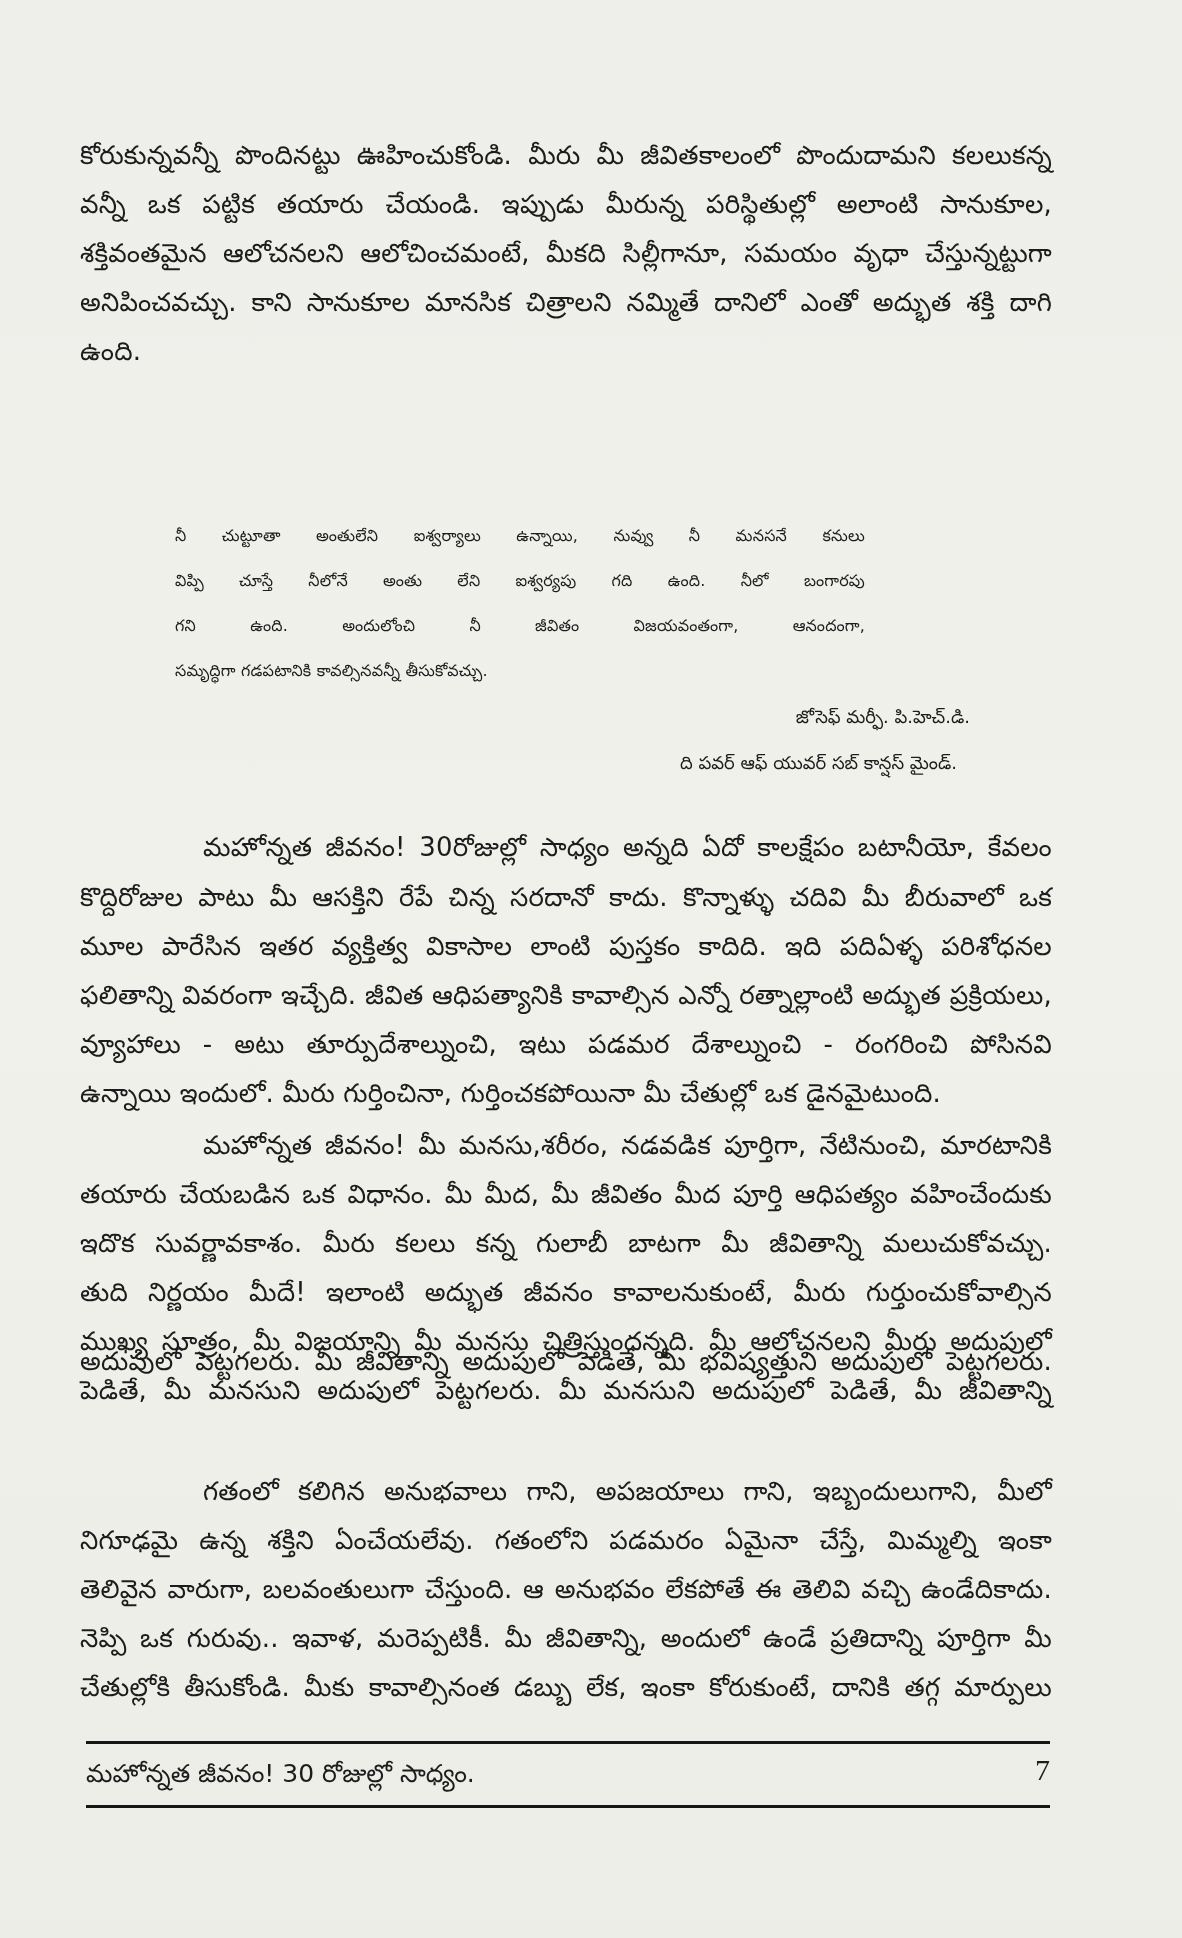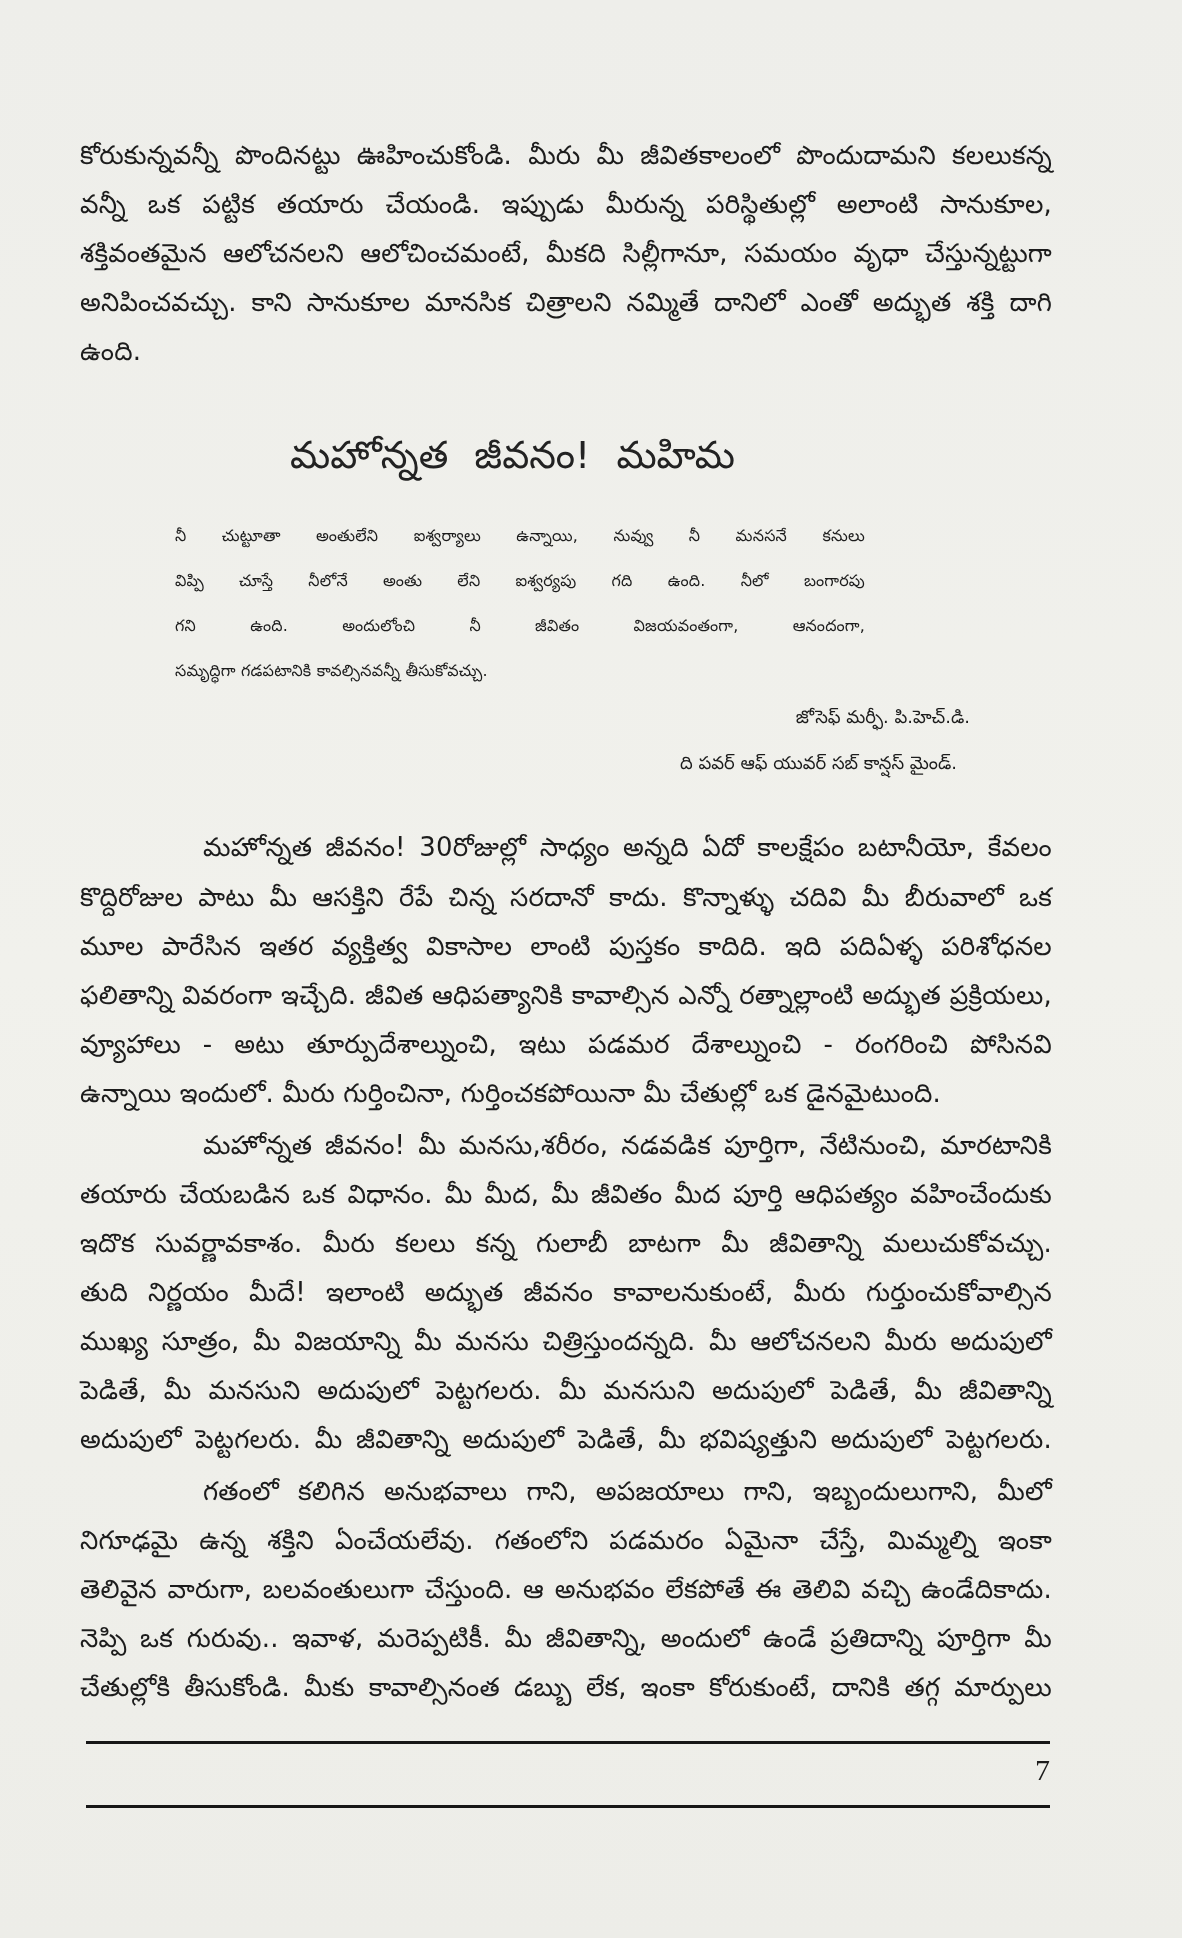--- a/index.html
+++ b/index.html
@@ -103,21 +103,20 @@
 <div class="page">
 
   <div>
     <div class="line body-line" style="top:131px;">కోరుకున్నవన్నీ పొందినట్టు ఊహించుకోండి. మీరు మీ జీవితకాలంలో పొందుదామని కలలుకన్న</div>
     <div class="line body-line" style="top:180px;">వన్నీ ఒక పట్టిక తయారు చేయండి. ఇప్పుడు మీరున్న పరిస్థితుల్లో అలాంటి సానుకూల,</div>
     <div class="line body-line" style="top:229px;">శక్తివంతమైన ఆలోచనలని ఆలోచించమంటే, మీకది సిల్లీగానూ, సమయం వృధా చేస్తున్నట్టుగా</div>
     <div class="line body-line" style="top:278px;">అనిపించవచ్చు. కాని సానుకూల మానసిక చిత్రాలని నమ్మితే దానిలో ఎంతో అద్భుత శక్తి దాగి</div>
     <div class="line body-line last" style="top:327px;">ఉంది.</div>
   </div>
 
-  <div class="heading">మహోన్నత జీవనం! మహిమ</div>
 
   <div>
     <div class="line quote-line" style="top:513px;">నీ చుట్టూతా అంతులేని ఐశ్వర్యాలు ఉన్నాయి, నువ్వు నీ మనసనే కనులు</div>
     <div class="line quote-line" style="top:558px;">విప్పి చూస్తే నీలోనే అంతు లేని ఐశ్వర్యపు గది ఉంది. నీలో బంగారపు</div>
     <div class="line quote-line" style="top:603px;">గని ఉంది. అందులోంచి నీ జీవితం విజయవంతంగా, ఆనందంగా,</div>
     <div class="line quote-line last" style="top:648px;">సమృద్ధిగా గడపటానికి కావల్సినవన్నీ తీసుకోవచ్చు.</div>
     <div class="attrib" style="top:697px; right:212px;">జోసెఫ్ మర్ఫీ. పి.హెచ్.డి.</div>
     <div class="attrib" style="top:743px; right:225px;">ది పవర్ ఆఫ్ యువర్ సబ్ కాన్షస్ మైండ్.</div>
   </div>
 
@@ -130,28 +129,29 @@
     <div class="line body-line last" style="top:1069px;">ఉన్నాయి ఇందులో. మీరు గుర్తించినా, గుర్తించకపోయినా మీ చేతుల్లో ఒక డైనమైటుంది.</div>
   </div>
 
   <div>
     <div class="line body-line indent" style="top:1121px;">మహోన్నత జీవనం! మీ మనసు,శరీరం, నడవడిక పూర్తిగా, నేటినుంచి, మారటానికి</div>
     <div class="line body-line" style="top:1170px;">తయారు చేయబడిన ఒక విధానం. మీ మీద, మీ జీవితం మీద పూర్తి ఆధిపత్యం వహించేందుకు</div>
     <div class="line body-line" style="top:1219px;">ఇదొక సువర్ణావకాశం. మీరు కలలు కన్న గులాబీ బాటగా మీ జీవితాన్ని మలుచుకోవచ్చు.</div>
     <div class="line body-line" style="top:1268px;">తుది నిర్ణయం మీదే! ఇలాంటి అద్భుత జీవనం కావాలనుకుంటే, మీరు గుర్తుంచుకోవాల్సిన</div>
     <div class="line body-line" style="top:1317px;">ముఖ్య సూత్రం, మీ విజయాన్ని మీ మనసు చిత్రిస్తుందన్నది. మీ ఆలోచనలని మీరు అదుపులో</div>
     <div class="line body-line" style="top:1366px;">పెడితే, మీ మనసుని అదుపులో పెట్టగలరు. మీ మనసుని అదుపులో పెడితే, మీ జీవితాన్ని</div>
-    <div class="line body-line" style="top:1415px;">అదుపులో పెట్టగలరు. మీ జీవితాన్ని అదుపులో పెడితే, మీ భవిష్యత్తుని అదుపులో పెట్టగలరు.</div>
+    <div class="line body-line" style="top:1337px;">అదుపులో పెట్టగలరు. మీ జీవితాన్ని అదుపులో పెడితే, మీ భవిష్యత్తుని అదుపులో పెట్టగలరు.</div>
   </div>
 
   <div>
     <div class="line body-line indent" style="top:1467px;">గతంలో కలిగిన అనుభవాలు గాని, అపజయాలు గాని, ఇబ్బందులుగాని, మీలో</div>
     <div class="line body-line" style="top:1516px;">నిగూఢమై ఉన్న శక్తిని ఏంచేయలేవు. గతంలోని పడమరం ఏమైనా చేస్తే, మిమ్మల్ని ఇంకా</div>
     <div class="line body-line" style="top:1565px;">తెలివైన వారుగా, బలవంతులుగా చేస్తుంది. ఆ అనుభవం లేకపోతే ఈ తెలివి వచ్చి ఉండేదికాదు.</div>
     <div class="line body-line" style="top:1614px;">నెప్పి ఒక గురువు.. ఇవాళ, మరెప్పటికీ. మీ జీవితాన్ని, అందులో ఉండే ప్రతిదాన్ని పూర్తిగా మీ</div>
     <div class="line body-line" style="top:1663px;">చేతుల్లోకి తీసుకోండి. మీకు కావాల్సినంత డబ్బు లేక, ఇంకా కోరుకుంటే, దానికి తగ్గ మార్పులు</div>
   </div>
 
   <div class="rule" style="top:1741px;"></div>
+  <div class="footer-text">మహోన్నత జీవనం! 30 రోజుల్లో సాధ్యం.</div>
   <div class="page-number">7</div>
   <div class="rule" style="top:1805px;"></div>
 
 </div>
 
 </body></html>

